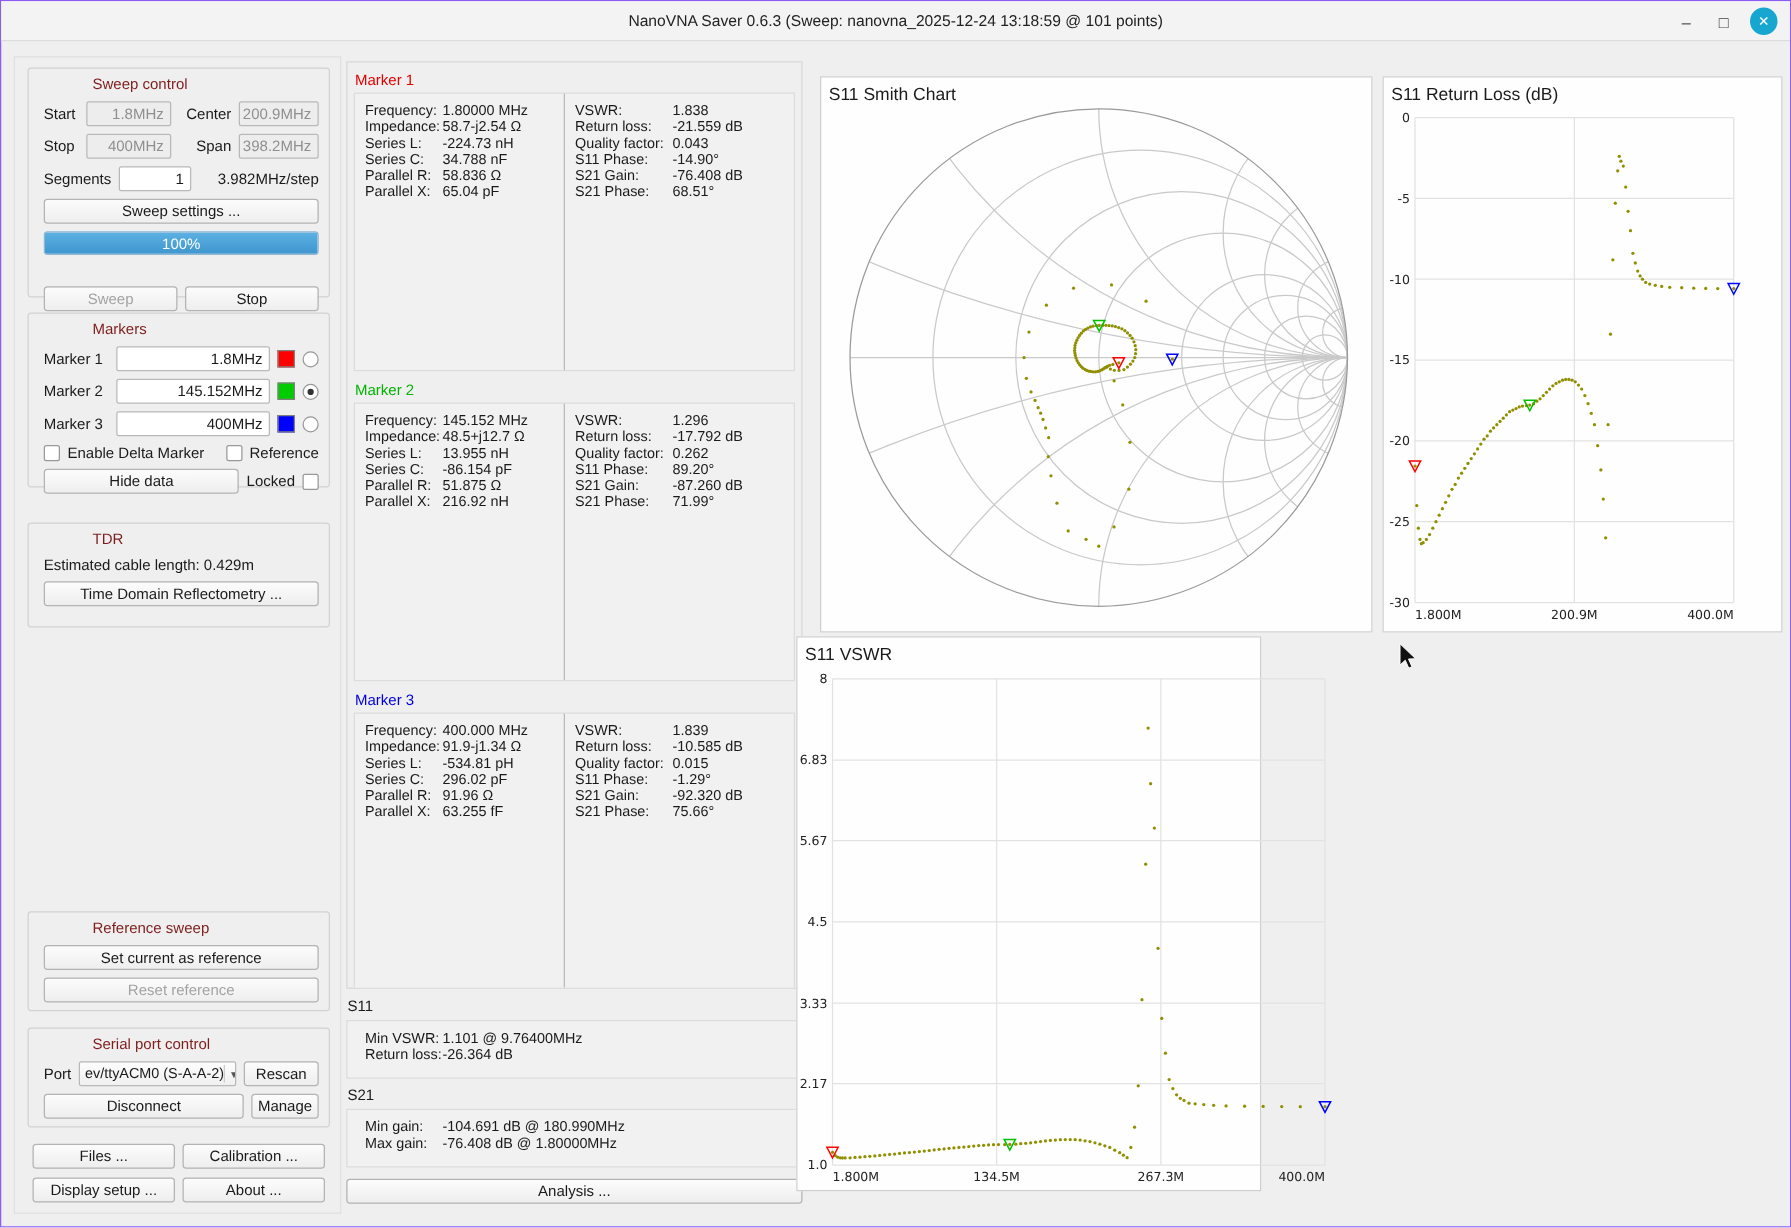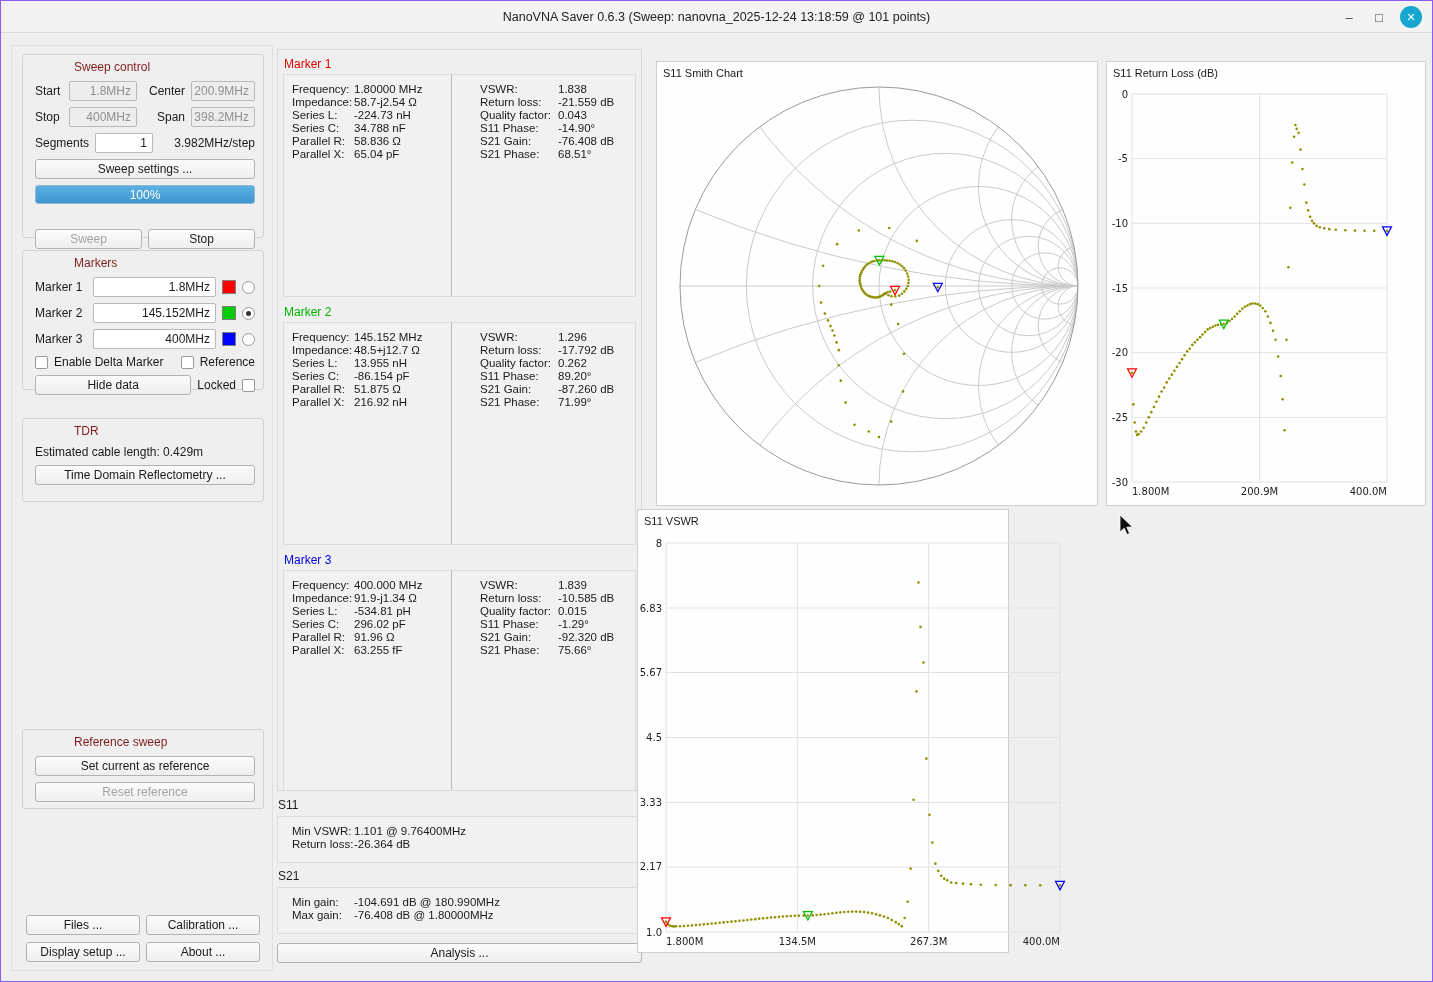--- a/index.html
+++ b/index.html
@@ -32,27 +32,27 @@
   .footer-row { position:absolute; left:14px; width:234px; display:flex; gap:6px; }
   .footer-row .btn { flex:1; }
 
   .panel-mid { position:absolute; left:276px; top:48px; width:365px; height:913px; }
   .mid-frame { position:absolute; top:0; left:0; width:365px; height:742px; border:1px solid #d8d8d8; background:#efefef; padding:4px 5px 0 5px; overflow:hidden; }
   .mk-title { font-size:12px; margin:3px 0 3px 1px; }
   .mk-box { border:1px solid #dcdcdc; background:#f1f1f1; height:223px; display:flex; margin-bottom:8px; }
   .mk-col { padding:8px 0 0 8px; width:167px; }
   .mk-col.right { flex:1; border-left:1px solid #b9b9b9; }
   .mrow { display:flex; height:13px; font-size:11.5px; white-space:nowrap; }
-  .ml { width:62px; flex:none; } .right .ml { width:78px;margin-left:20px; }
+  .ml { width:62px; flex:none; } .right .ml { width:78px; }
   .sec-label { position:absolute; left:1px; font-size:12px; }
   .sec-box { position:absolute; left:0; width:365px; height:47px; border:1px solid #dcdcdc; background:#f1f1f1; padding:8px 0 0 14px; }
   .analysis-btn { position:absolute; left:0; top:894px; width:365px; }
 
   .chart-panel { position:absolute; background:#fefefe; border:1px solid #cfcfcf; }
-  .chart-title { position:absolute; top:5px; left:6px; font-size:11px; color:#1a1a1a; z-index:2; }
+  .chart-title { position:absolute; top:5px; left:6px; font-size:14px; color:#1a1a1a; z-index:2; }
   .chart-panel svg { position:absolute; left:0; top:0; }
   text.tick { font-family:"DejaVu Sans",sans-serif; font-size:10px; fill:#222; }
   #cursor { position:absolute; left:1118px; top:514px; z-index:9; }
 </style>
 </head>
 <body>
 
 <div class="window">
   <div class="titlebar">
     <div class="title">NanoVNA Saver 0.6.3 (Sweep: nanovna_2025-12-24 13:18:59 @ 101 points)</div>
@@ -132,20 +132,35 @@
         </div>
       <div class="btn">Time Domain Reflectometry ...</div>
     </div>
 
     <div class="group" style="top:683px;height:80px">
       <div class="group-title">Reference sweep</div>
       <div class="btn" style="margin-bottom:6px">Set current as reference</div>
       <div class="btn dis">Reset reference</div>
     </div>
 
+    <div class="group" style="top:776px;height:80px">
+      <div class="group-title">Serial port control</div>
+      <div class="row">
+        <span class="lbl">Port</span>
+        <div class="combo" style="flex:1">
+          <span>ev/ttyACM0 (S-A-A-2)</span>
+          <span class="arrow">▼</span>
+        </div>
+        <div class="btn" style="width:60px">Rescan</div>
+      </div>
+      <div class="row" style="margin-bottom:0">
+        <div class="btn" style="width:160px">Disconnect</div>
+        <div class="btn" style="flex:1">Manage</div>
+      </div>
+    </div>
 
     <div class="footer-row" style="top:869px">
       <div class="btn">Files ...</div>
       <div class="btn">Calibration ...</div>
     </div>
     <div class="footer-row" style="top:896px">
       <div class="btn">Display setup ...</div>
       <div class="btn">About ...</div>
     </div>
   </div>

